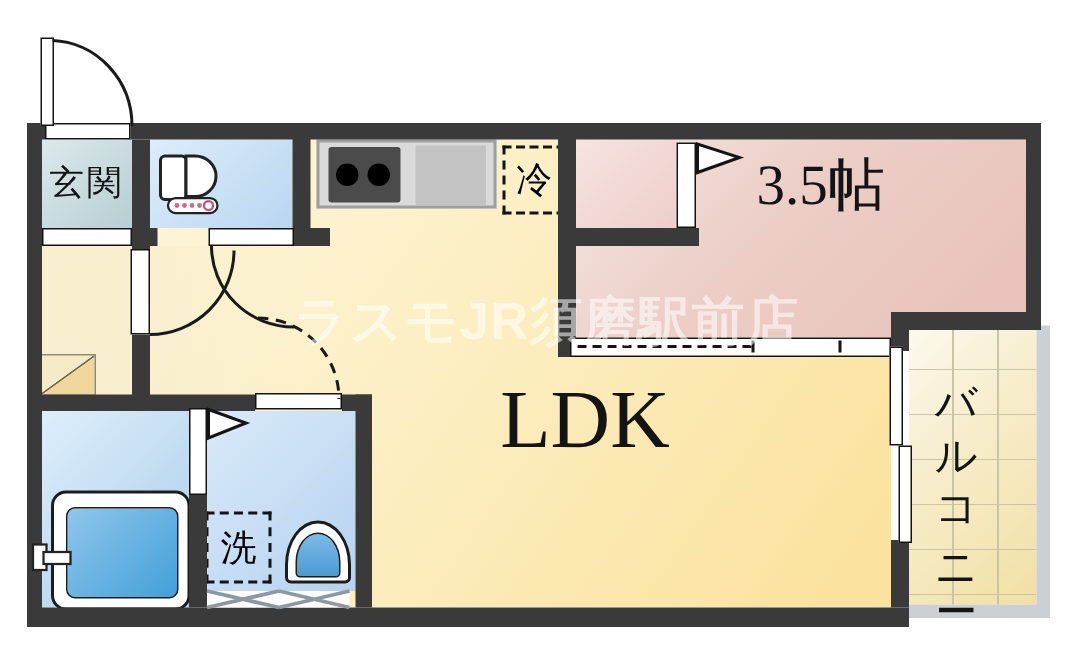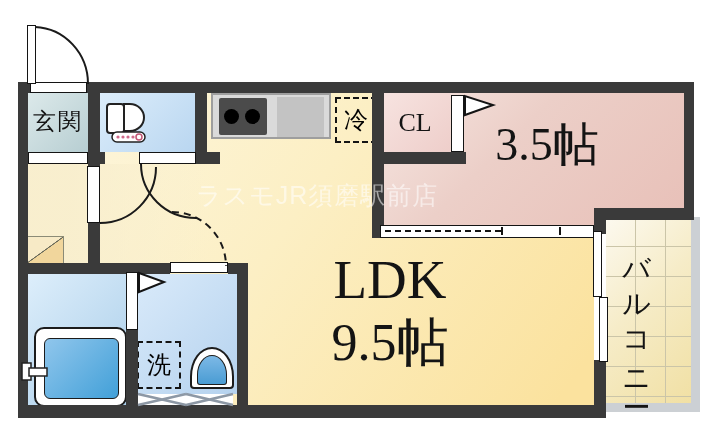--- a/index.html
+++ b/index.html
@@ -57,27 +57,27 @@
     border-radius:50% 50% 3px 3px / 65% 65% 3px 3px;
     background:linear-gradient(180deg,#7db9e6,#4a9cd3);}
   .slide-door{left:380px;top:225px;width:214px;height:13px;background:#fff;
     border:1.5px solid #141414;box-sizing:border-box;}
   .slide-mid{position:absolute;left:4px;top:4px;width:116px;border-top:2px dashed #141414;}
   .slide-tick{position:absolute;top:1px;width:2px;height:8px;background:#141414;}
   .winpane{position:absolute;background:#fff;border:1.5px solid #141414;box-sizing:border-box;}
   .lbl-genkan{left:30px;top:110px;width:56px;font-size:23px;letter-spacing:2px;}
   .lbl-cl{left:386px;top:110px;width:58px;font-size:26px;}
   .lbl-western{left:437px;top:99px;width:220px;font-size:44px;}
-  .lbl-western .sz{font-size:46px;margin-top:23px;}
+  .lbl-western .sz{font-size:38px;margin-top:6px;}
   .lbl-ldk{left:270px;top:252px;width:240px;font-size:55px;}
   .lbl-ldk .sz{font-size:52px;margin-top:10px;}
   .lbl-small{font-size:24px;}
   .lbl-balcony{left:622px;top:213px;height:210px;font-size:28px;letter-spacing:7px;
     writing-mode:vertical-rl;color:#141414;}
-  .watermark{left:196px;top:183px;font-size:25px;font-weight:normal;white-space:nowrap;
+  .watermark{left:196px;top:197px;font-size:35px;font-weight:bold;white-space:nowrap;
     font-family:"Liberation Sans","DejaVu Sans",sans-serif;
     color:rgba(255,255,255,0.55);letter-spacing:1px;z-index:60;}
   .z10{z-index:10}.z20{z-index:20}.z30{z-index:30}.z40{z-index:40}.z50{z-index:50}
 </style>
 </head>
 <body>
 
 <div class="plan">
 
   <div class="room ldk-floor z10"></div>
@@ -168,23 +168,21 @@
       <rect x="22" y="363" width="9" height="17" fill="#fff" stroke="#222" stroke-width="1.5"></rect>
       <rect x="29" y="368" width="18" height="8" fill="#fff" stroke="#222" stroke-width="1.5"></rect>
     </g>
     <g>
       <rect x="138" y="394" width="95" height="11" fill="#ffffff"></rect>
       <path d="M 138 405 L 186 394 M 138 394 L 186 405 M 186 405 L 233 394 M 186 394 L 233 405" stroke="#8d98a5" stroke-width="2.5" fill="none"></path>
     </g>
   </svg>
 
   <div class="label lbl-genkan z50">玄関</div>
-  <div class="label lbl-cl z50">CL</div>
   <div class="label lbl-western z50">
     <div class="sz">3.5帖</div>
   </div>
   <div class="label lbl-ldk z50">
     <div>LDK</div>
-    <div class="sz">9.5帖</div>
   </div>
   <div class="label lbl-balcony z50">バルコニー</div>
   <div class="label watermark">ラスモJR須磨駅前店</div>
 </div>
 
 </body></html>

